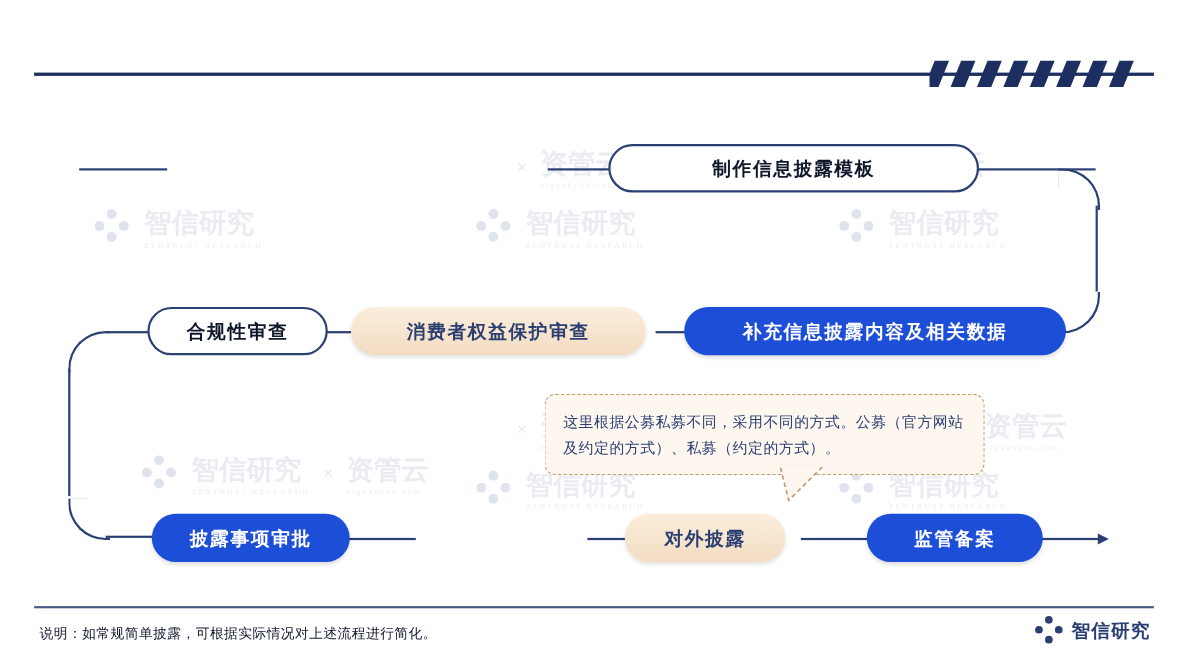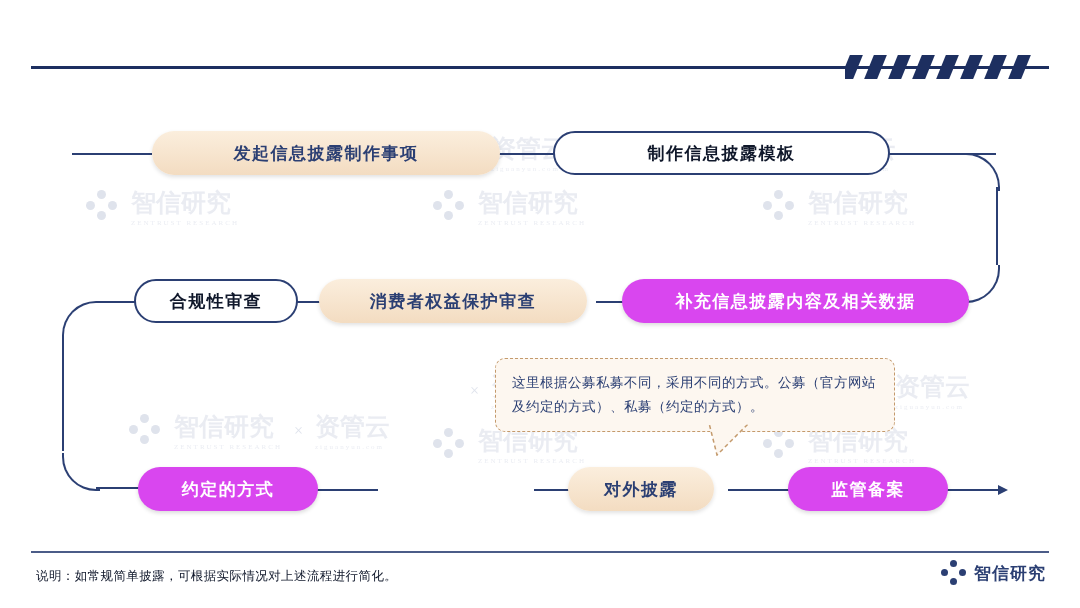--- a/index.html
+++ b/index.html
@@ -107,21 +107,21 @@
     justify-content: center;
     border-radius: 22px;
     font-family: "Liberation Serif", serif;
     font-weight: bold;
     font-size: 17px;
     letter-spacing: 1.5px;
     white-space: nowrap;
     box-sizing: border-box;
   }
   .node.dark {
-    background: #d946ef;
+    background: #1d4ed8;
     color: #ffffff;
     box-shadow: 0 2px 4px rgba(0,0,0,.15);
   }
   .node.cream {
     background: linear-gradient(180deg,#fbeedd 0%, #f3dcc1 100%);
     color: #2b3f73;
     box-shadow: 0 2px 4px rgba(0,0,0,.12);
   }
   .node.outline {
     background: #ffffff;
@@ -176,21 +176,21 @@
     position: absolute;
     left: 495px;
     top: 358px;
     width: 400px;
     min-height: 62px;
     border: 1.5px dashed #c49a6c;
     border-radius: 10px;
     background: #fdf7f0;
     box-sizing: border-box;
     padding: 13px 16px 12px 16px;
-    font-family: Liberation Mono, monospace;
+    font-family: Liberation Sans, sans-serif;
     font-size: 13.5px;
     color: #2b3f73;
     line-height: 1.75;
     letter-spacing: .5px;
   }
   #callout-tail {
     position: absolute;
     left: 707px;
     top: 422px;
     width: 44px;
@@ -397,42 +397,39 @@
 
   <div class="line hline" style="left:316px; top:489px; width:62px;"></div>
 
   <div class="line hline" style="left:534px; top:489px; width:52px;"></div>
 
   <div class="line hline" style="left:728px; top:489px; width:62px;"></div>
 
   <div class="line hline" style="left:946px; top:489px; width:54px;"></div>
   <div id="arrow-head" style="left:998px; top:485px;"></div>
 
-  <div class="node cream" style="left:152px; top:131px; width:348px; height:44px;">
-    <span>发起信息披露制作事项</span>
-  </div>
 
   <div class="node outline" style="left:553px; top:131px; width:337px; height:44px;">
     <span>制作信息披露模板</span>
   </div>
 
   <div class="node dark" style="left:622px; top:279px; width:347px; height:44px;">
     <span>补充信息披露内容及相关数据</span>
   </div>
 
   <div class="node cream" style="left:319px; top:279px; width:268px; height:44px;">
     <span>消费者权益保护审查</span>
   </div>
 
   <div class="node outline" style="left:134px; top:279px; width:164px; height:44px;">
     <span>合规性审查</span>
   </div>
 
   <div class="node dark" style="left:138px; top:467px; width:180px; height:44px;">
-    <span>约定的方式</span>
+    <span>披露事项审批</span>
   </div>
 
 
   <div class="node cream" style="left:568px; top:467px; width:146px; height:44px;">
     <span>对外披露</span>
   </div>
 
   <div class="node dark" style="left:788px; top:467px; width:160px; height:44px;">
     <span>监管备案</span>
   </div>

